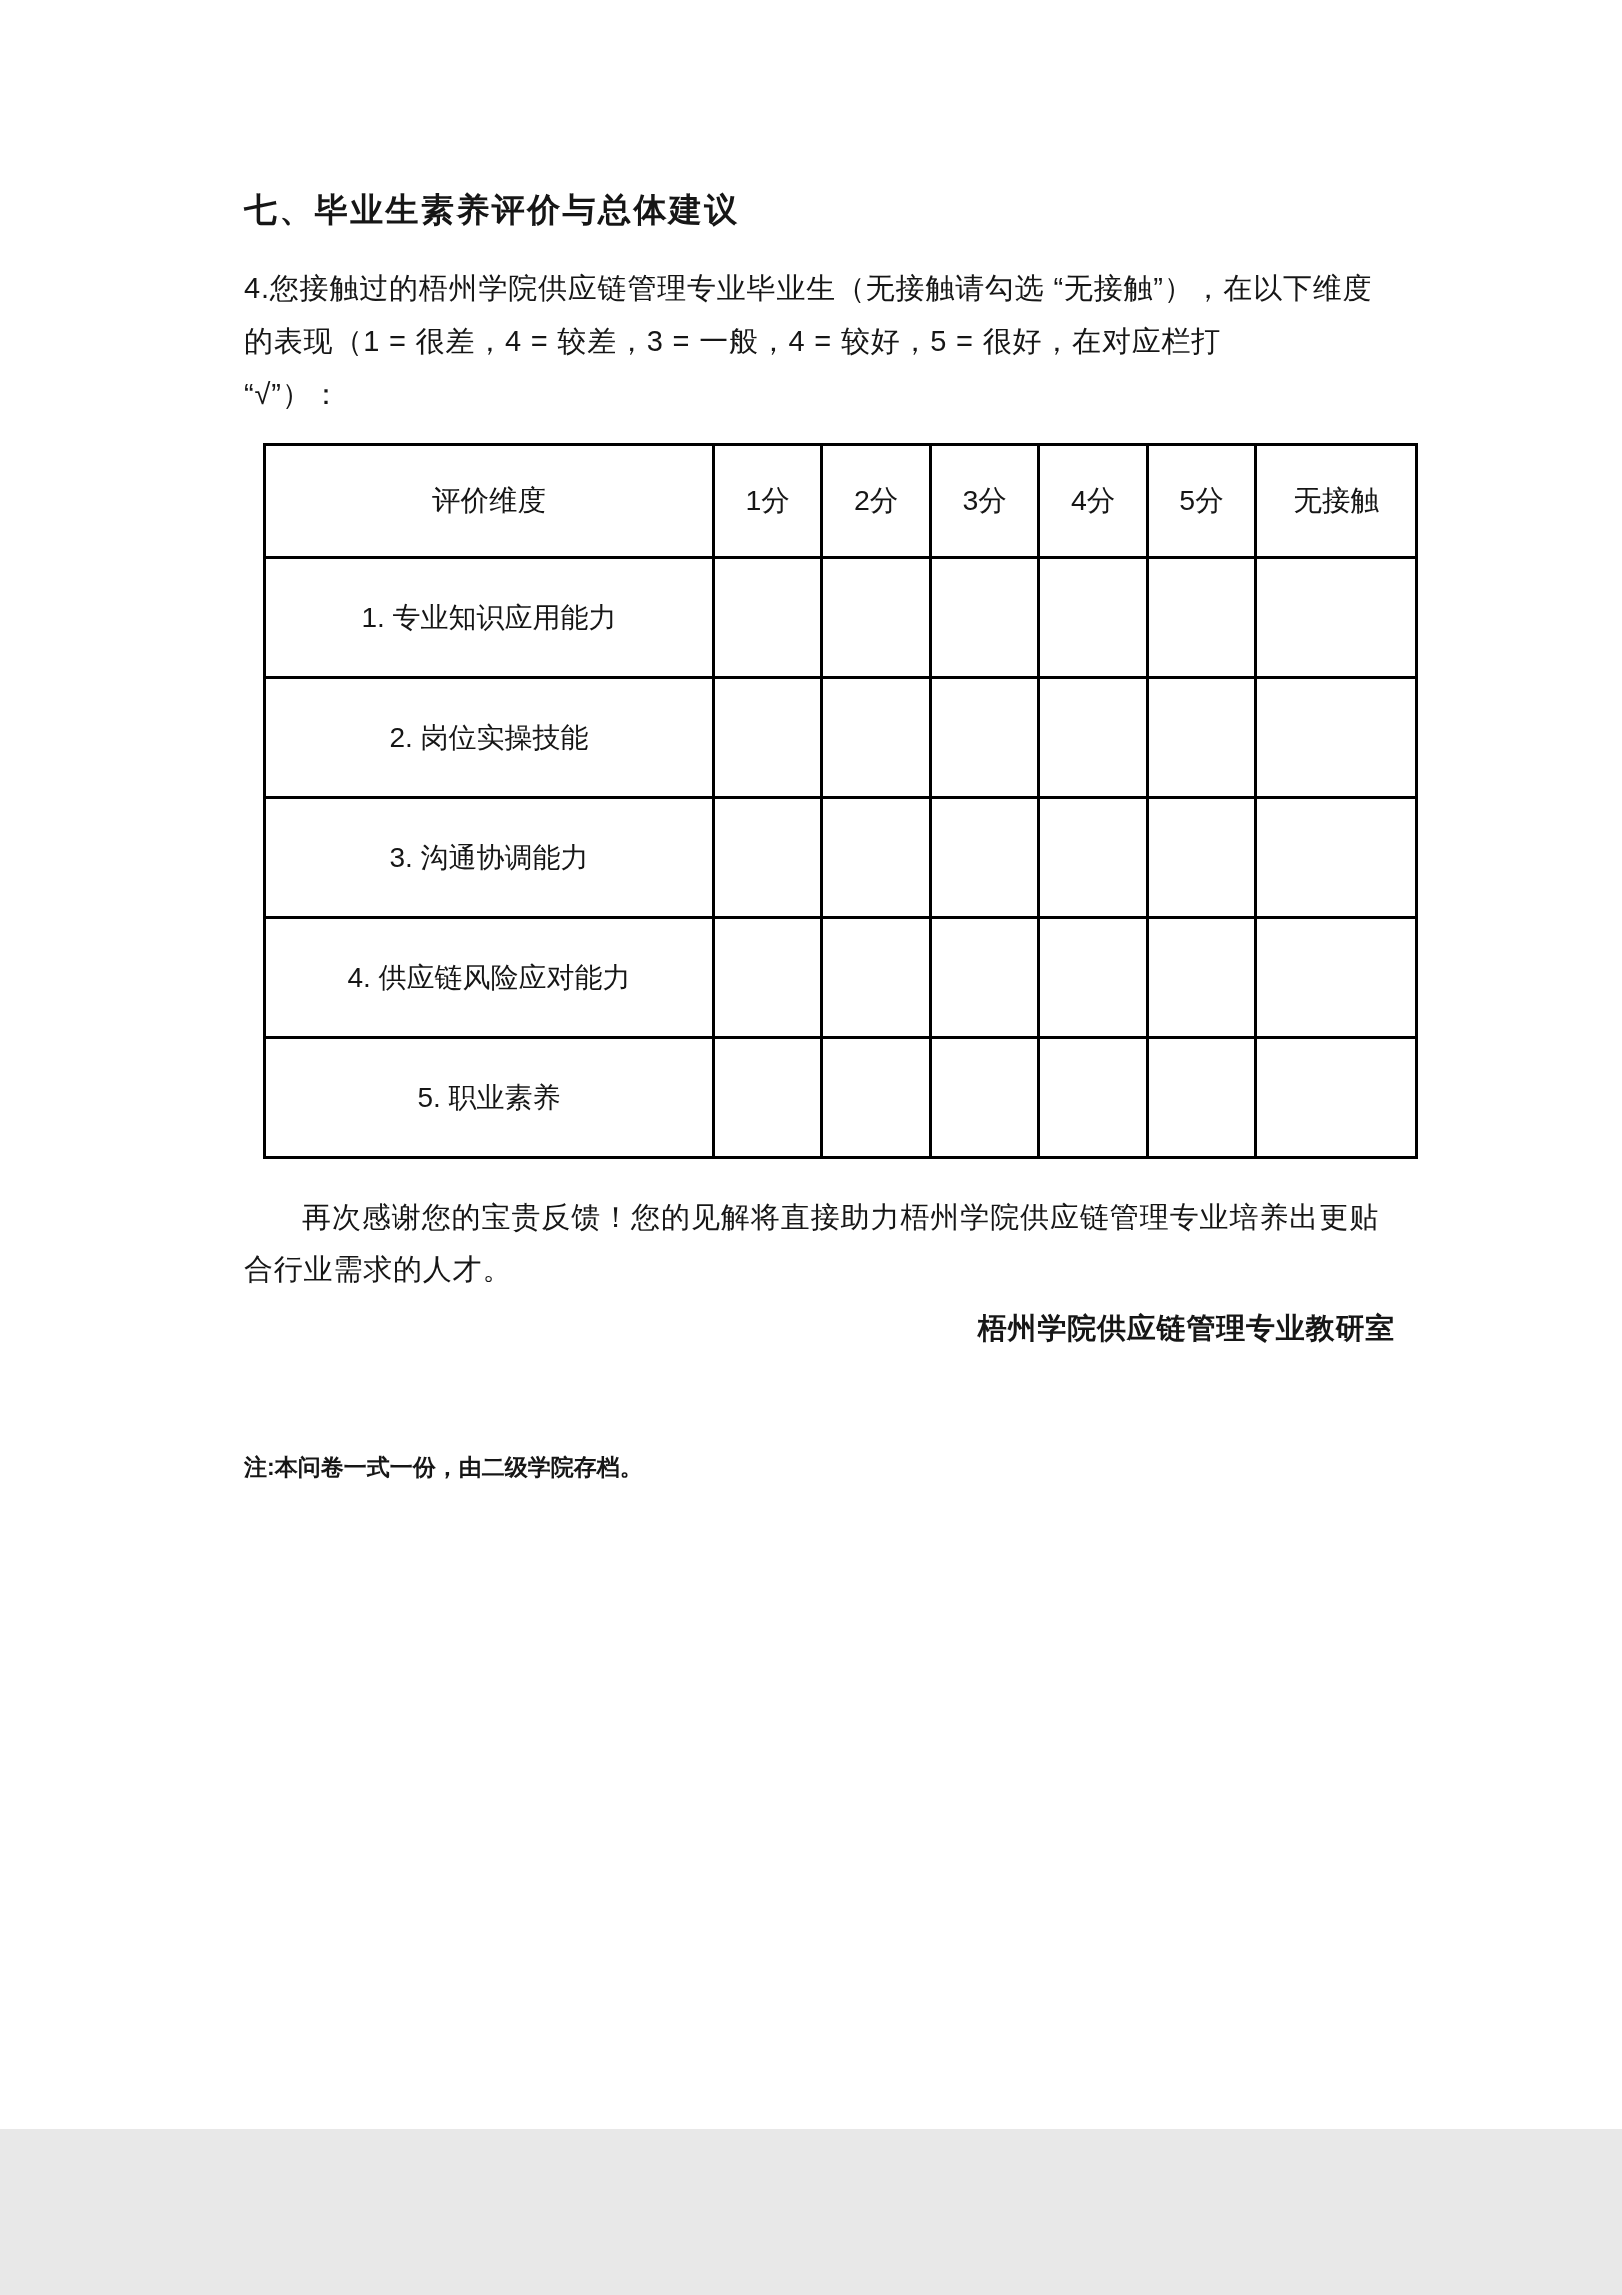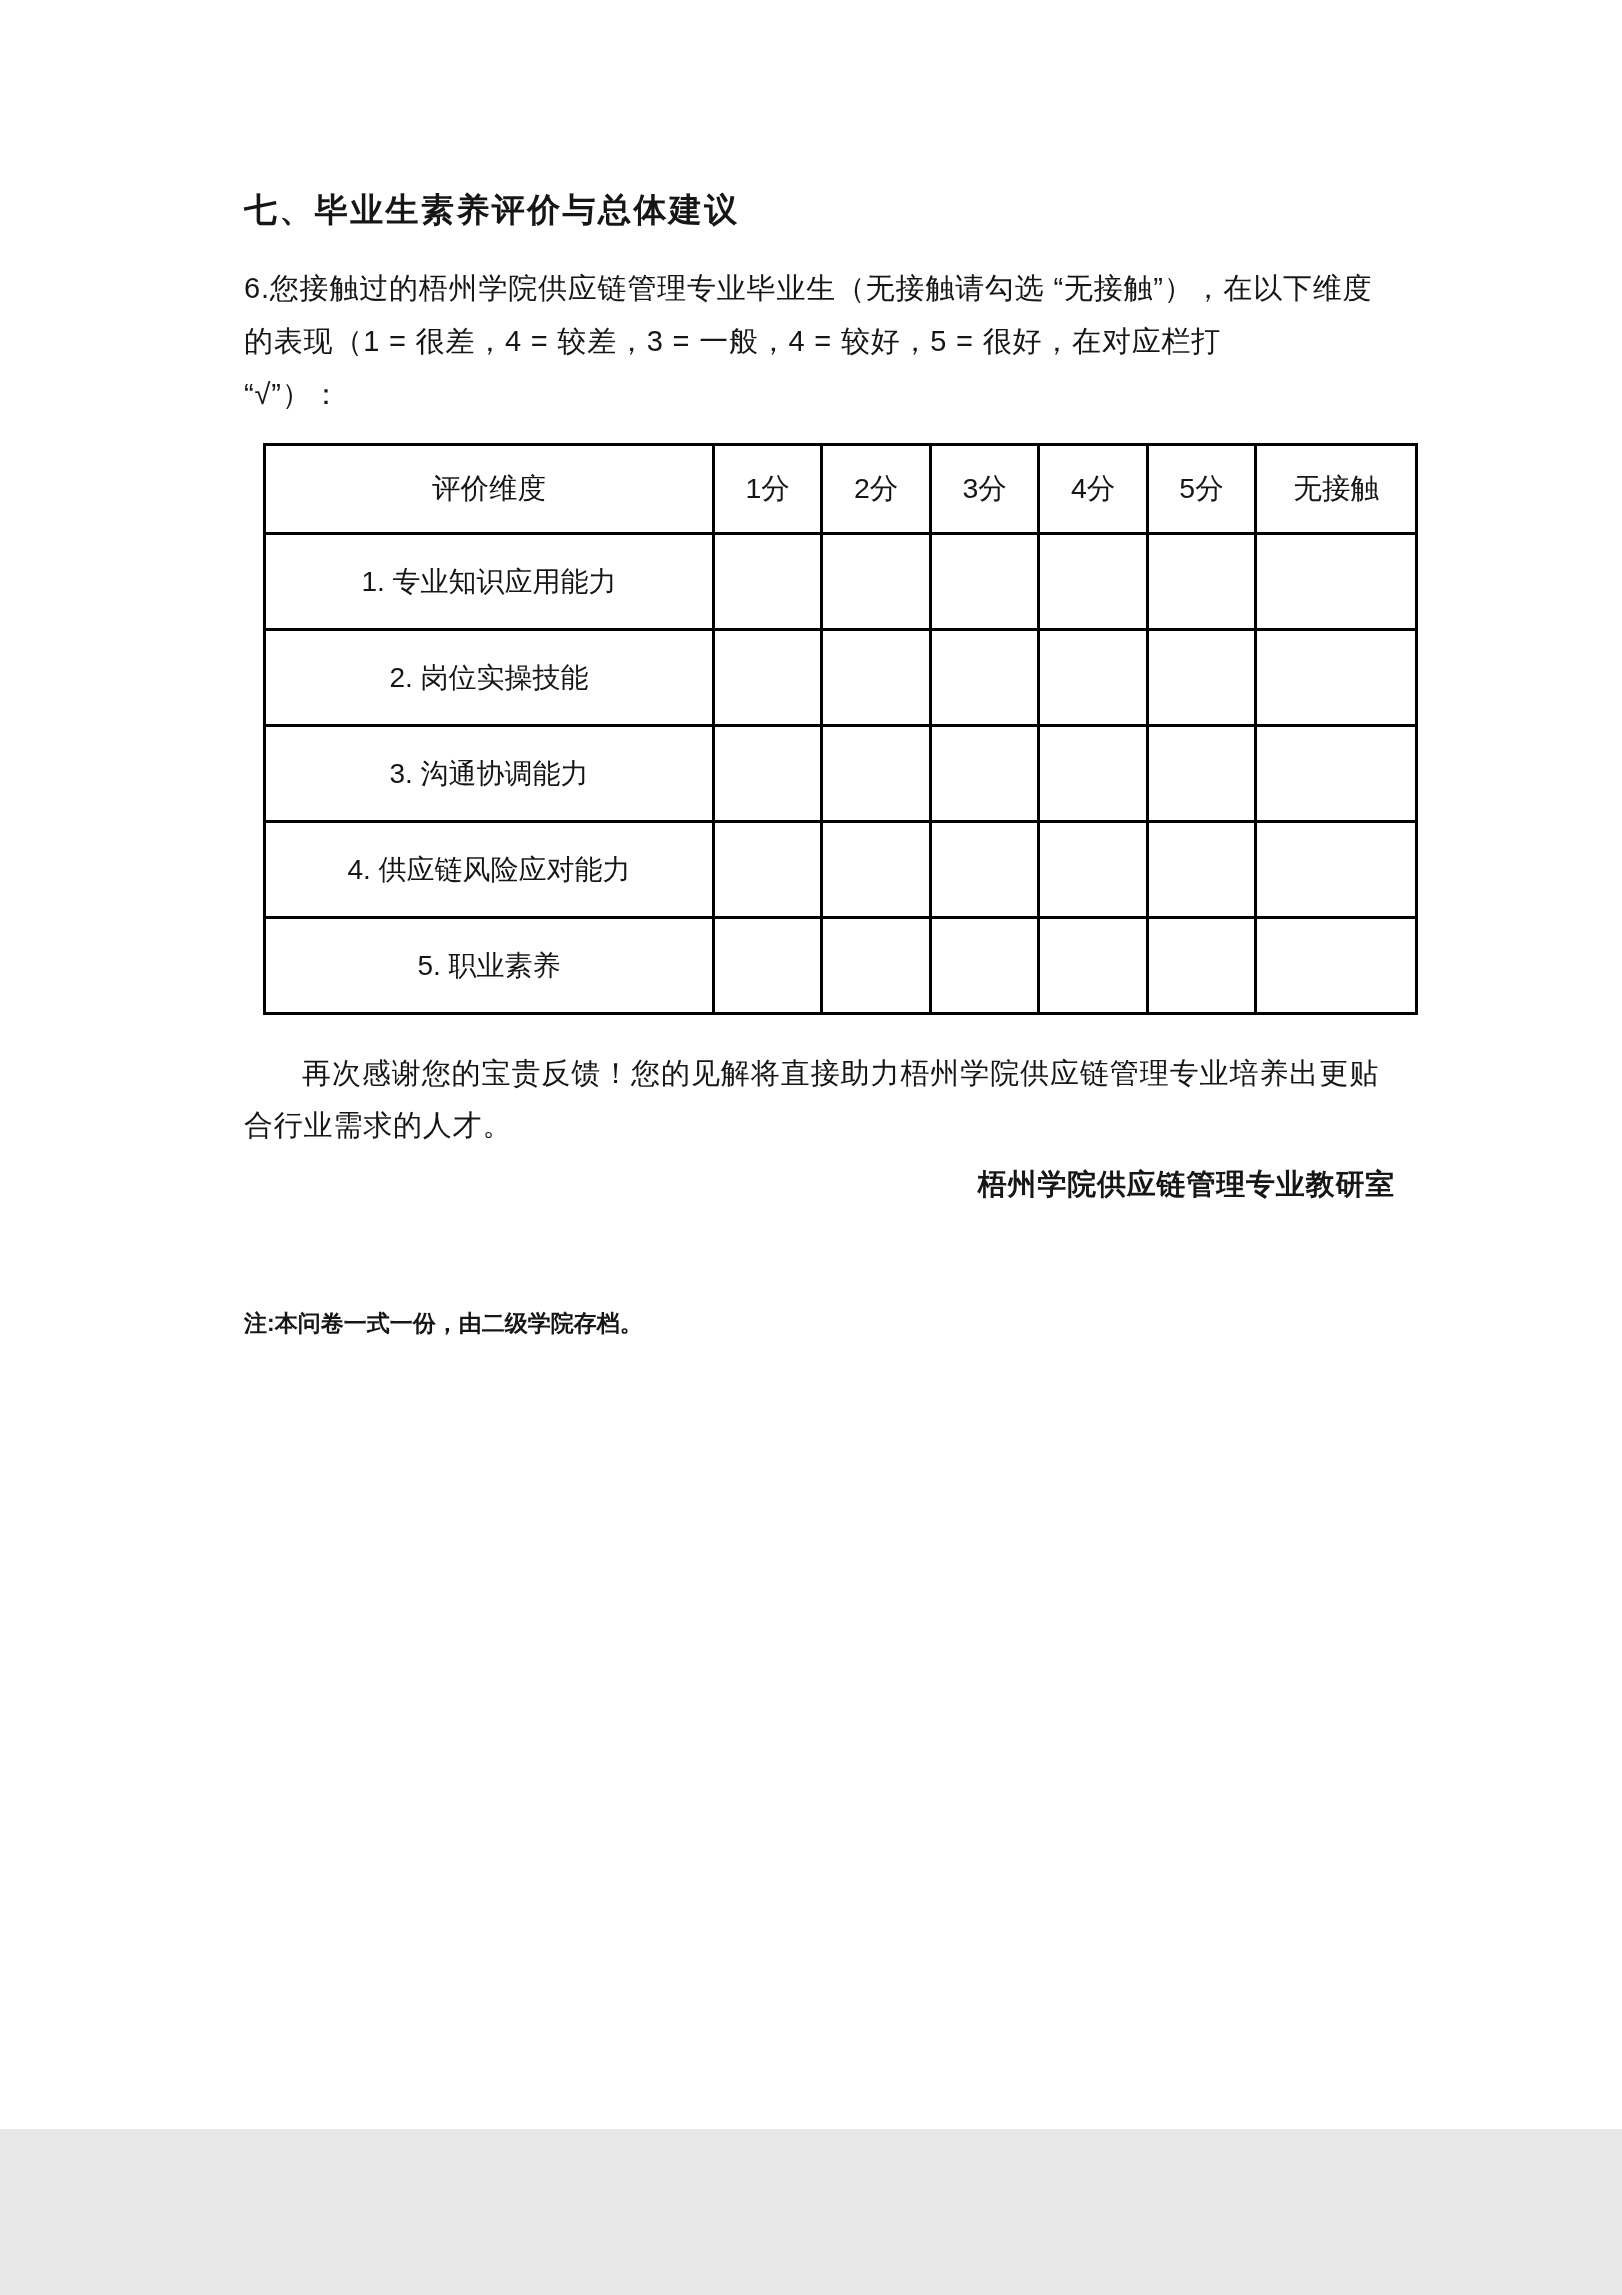--- a/index.html
+++ b/index.html
@@ -39,21 +39,21 @@
     border-collapse: collapse;
     table-layout: fixed;
     margin: 22px 0 0 19px;
     width: 1155px;
   }
   .rating-table th,
   .rating-table td {
     border: 3.2px solid #000000;
     text-align: center;
     vertical-align: middle;
-    padding: 0;
+    padding: 12px;
     font-weight: 400;
   }
   .rating-table th {
     height: 86px;
     font-size: 28.5px;
   }
   .rating-table td {
     height: 93px;
     font-size: 28px;
   }
@@ -96,21 +96,21 @@
 </style>
 </head>
 <body>
 
 <div class="page">
   <div class="content">
 
     <h1 class="heading">七、毕业生素养评价与总体建议</h1>
 
     <div class="question">
-      <div class="qline">6.您接触过的梧州学院供应链管理专业毕业生（无接触请勾选 “无接触”），在以下维度</div>
+      <div class="qline">4.您接触过的梧州学院供应链管理专业毕业生（无接触请勾选 “无接触”），在以下维度</div>
       <div class="qline">的表现（1 = 很差，4 = 较差，3 = 一般，4 = 较好，5 = 很好，在对应栏打</div>
       <div class="qline">“√”）：</div>
     </div>
 
     <table class="rating-table">
       <colgroup>
         <col class="col-dim">
         <col class="col-score">
         <col class="col-score">
         <col class="col-score">

